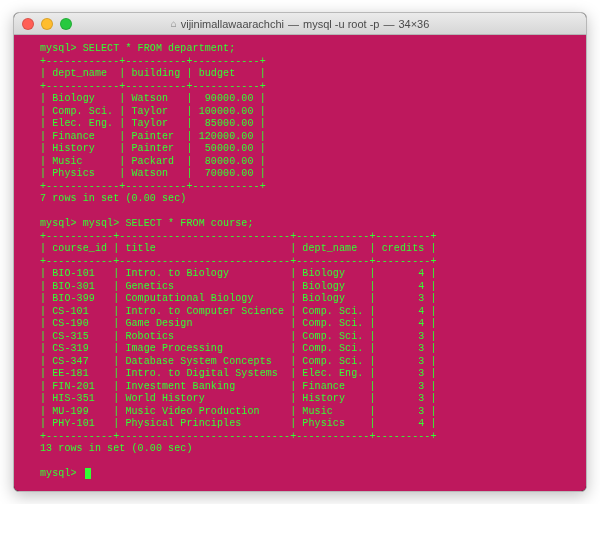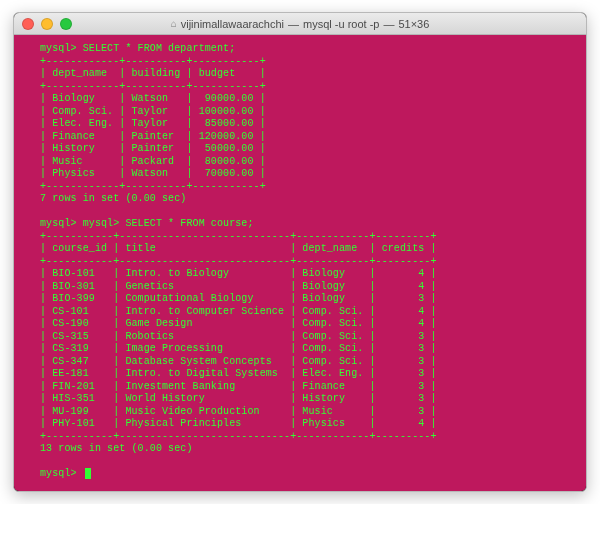--- a/index.html
+++ b/index.html
@@ -74,21 +74,21 @@
       <div class="btn-circle btn-min"></div>
       <div class="btn-circle btn-max"></div>
     </div>
     <div class="title-wrap">
       <div class="title-text">
         <span class="home-icon">⌂</span>
         <span>vijinimallawaarachchi</span>
         <span>—</span>
         <span>mysql -u root -p</span>
         <span>—</span>
-        <span>51×36</span>
+        <span>34×36</span>
       </div>
     </div>
   </div>
   <div class="terminal" id="term">mysql&gt; SELECT * FROM department;
 +------------+----------+-----------+
 | dept_name  | building | budget    |
 +------------+----------+-----------+
 | Biology    | Watson   |  90000.00 |
 | Comp. Sci. | Taylor   | 100000.00 |
 | Elec. Eng. | Taylor   |  85000.00 |

